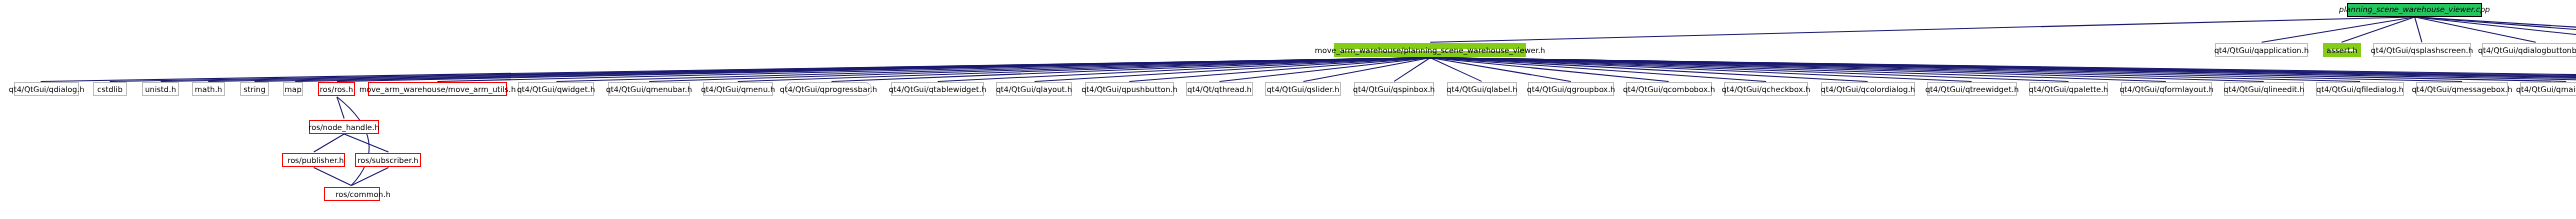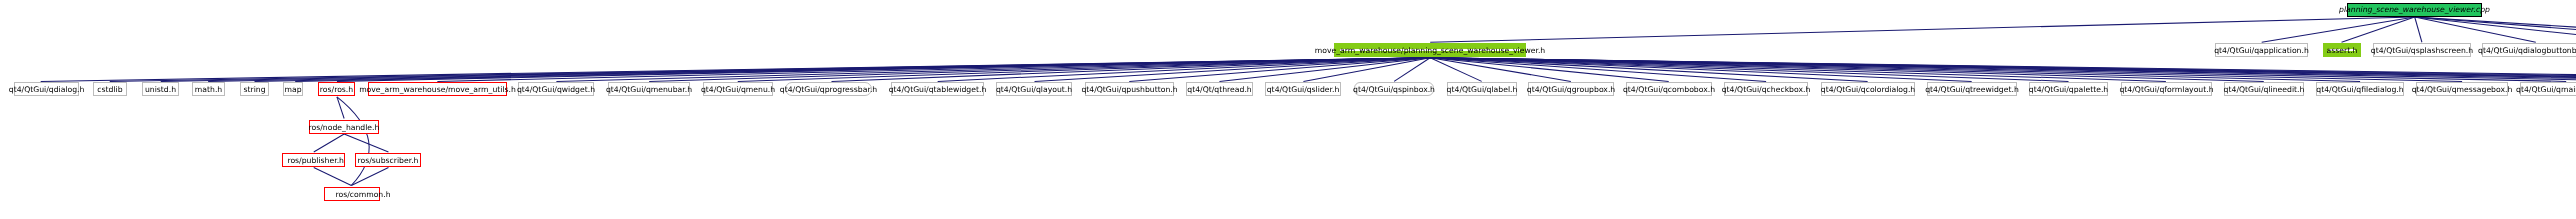--- a/index.html
+++ b/index.html
@@ -139,21 +139,21 @@
     </div>
     <div class="node" style="left: 1085px; top: 82px; width: 89px;">
       <span>qt4/QtGui/qpushbutton.h</span>
     </div>
     <div class="node" style="left: 1186px; top: 82px; width: 67px;">
       <span>qt4/Qt/qthread.h</span>
     </div>
     <div class="node" style="left: 1265px; top: 82px; width: 76px;">
       <span>qt4/QtGui/qslider.h</span>
     </div>
-    <div class="node" style="left: 1354px; top: 82px; width: 80px; border-radius: 6px;">
+    <div class="node" style="left: 1354px; top: 82px; width: 80px;">
       <span>qt4/QtGui/qspinbox.h</span>
     </div>
     <div class="node" style="left: 1447px; top: 82px; width: 70px;">
       <span>qt4/QtGui/qlabel.h</span>
     </div>
     <div class="node" style="left: 1528px; top: 82px; width: 86px;">
       <span>qt4/QtGui/qgroupbox.h</span>
     </div>
     <div class="node" style="left: 1626px; top: 82px; width: 86px;">
       <span>qt4/QtGui/qcombobox.h</span>

